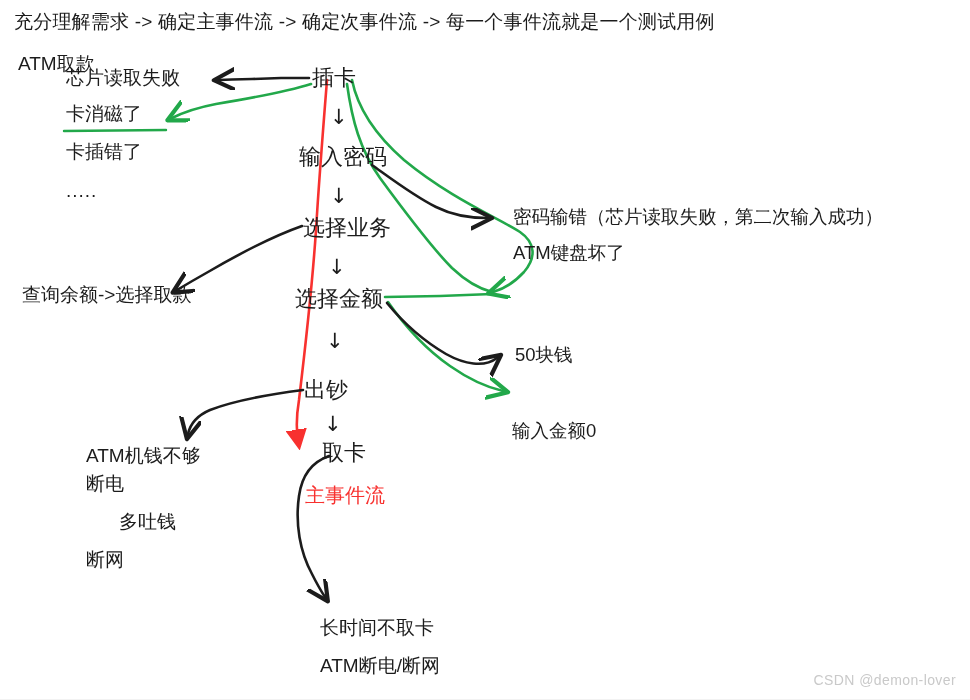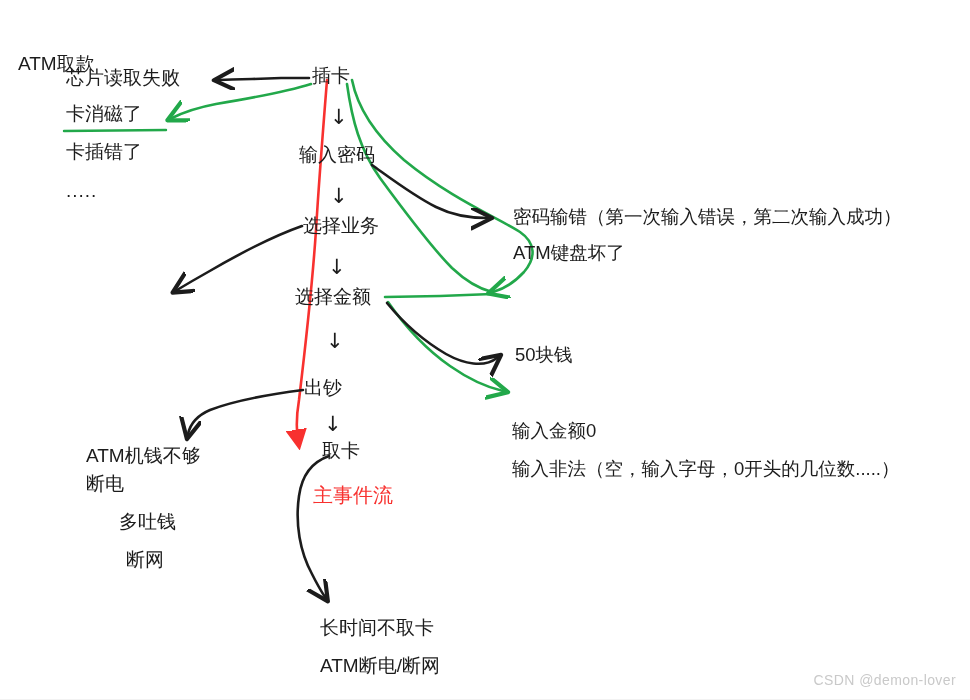--- a/index.html
+++ b/index.html
@@ -23,22 +23,22 @@
     line-height: 1.1;
     color: #1c1c1c;
   }
   .header {
     font-size: 19px;
     letter-spacing: 0.2px;
   }
   .t18 { font-size: 18.5px; }
   .t19 { font-size: 19px; }
   .t20 { font-size: 20px; }
-  .flow-node { font-size: 19px; }
-  .red-txt { color: #f8312f; margin-left: 8px; }
+  .flow-node { font-size: 22px; }
+  .red-txt { color: #f8312f; }
   .arrow-down {
     position: absolute;
     font-size: 21px;
     color: #1c1c1c;
     font-family: "DejaVu Sans", sans-serif;
   }
   .dots {
     position: absolute;
     font-size: 19px;
     letter-spacing: 1px;
@@ -108,20 +108,21 @@
 
     <path d="M388,302 C402,322 424,348 450,366 C470,380 490,388 503,391" fill="none" stroke="#22a84a" stroke-width="2.6" stroke-linecap="round" marker-end="url(#ah-green)"></path>
 
     <path d="M387,303 C401,320 422,340 446,354 C464,364 484,368 497,358" fill="none" stroke="#1c1c1c" stroke-width="2.6" stroke-linecap="round" marker-end="url(#ah-black)"></path>
 
     <path d="M303,390 C272,394 236,400 210,410 C196,416 190,425 188,434" fill="none" stroke="#1c1c1c" stroke-width="2.6" stroke-linecap="round" marker-end="url(#ah-black)"></path>
 
     <path d="M329,456 C312,462 302,474 299,496 C295,524 300,552 312,574 C317,584 321,591 325,597" fill="none" stroke="#1c1c1c" stroke-width="2.6" stroke-linecap="round" marker-end="url(#ah-black)"></path>
   </svg>
 
+  <div class="txt header" style="left:14px; top:12px;">充分理解需求 -&gt; 确定主事件流 -&gt; 确定次事件流 -&gt; 每一个事件流就是一个测试用例</div>
 
   <div class="txt t19" style="left:18px; top:54px;">ATM取款</div>
 
   <div class="txt flow-node" style="left:312px; top:66px;">插卡</div>
   <div class="arrow-down" style="left:330px; top:105px;">↓</div>
 
   <div class="txt flow-node" style="left:299px; top:145px;">输入密码</div>
   <div class="arrow-down" style="left:330px; top:184px;">↓</div>
 
   <div class="txt flow-node" style="left:303px; top:216px;">选择业务</div>
@@ -135,32 +136,32 @@
 
   <div class="txt flow-node" style="left:322px; top:441px;">取卡</div>
 
   <div class="txt t20 red-txt" style="left:305px; top:484px;">主事件流</div>
 
   <div class="txt t19" style="left:66px; top:68px;">芯片读取失败</div>
   <div class="txt t19" style="left:66px; top:104px;">卡消磁了</div>
   <div class="txt t19" style="left:66px; top:142px;">卡插错了</div>
   <div class="dots" style="left:66px; top:180px;">.....</div>
 
+  <div class="txt t19" style="left:22px; top:285px;">查询余额-&gt;选择取款</div>
 
-  <div class="txt t18" style="left:513px; top:207px;">密码输错（第一次输入错误，第二次输入成功）</div>
+  <div class="txt t18" style="left:513px; top:207px;">密码输错（芯片读取失败，第二次输入成功）</div>
   <div class="txt t18" style="left:513px; top:243px;">ATM键盘坏了</div>
 
   <div class="txt t18" style="left:515px; top:345px;">50块钱</div>
   <div class="txt t18" style="left:512px; top:421px;">输入金额0</div>
-  <div class="txt t18" style="left:512px; top:459px;">输入非法（空，输入字母，0开头的几位数.....）</div>
 
   <div class="txt t19" style="left:86px; top:434px;margin-top:12px;">ATM机钱不够</div>
   <div class="txt t19" style="left:86px; top:474px;">断电</div>
   <div class="txt t19" style="left:86px; top:512px;margin-left:33px;">多吐钱</div>
-  <div class="txt t19" style="left:86px; top:550px;margin-left:40px;">断网</div>
+  <div class="txt t19" style="left:86px; top:550px;">断网</div>
 
   <div class="txt t19" style="left:320px; top:618px;">长时间不取卡</div>
   <div class="txt t19" style="left:320px; top:656px;">ATM断电/断网</div>
 
   <div class="watermark">CSDN @demon-lover</div>
 
   <div class="bottomline"></div>
 </div>
 
 </body></html>

